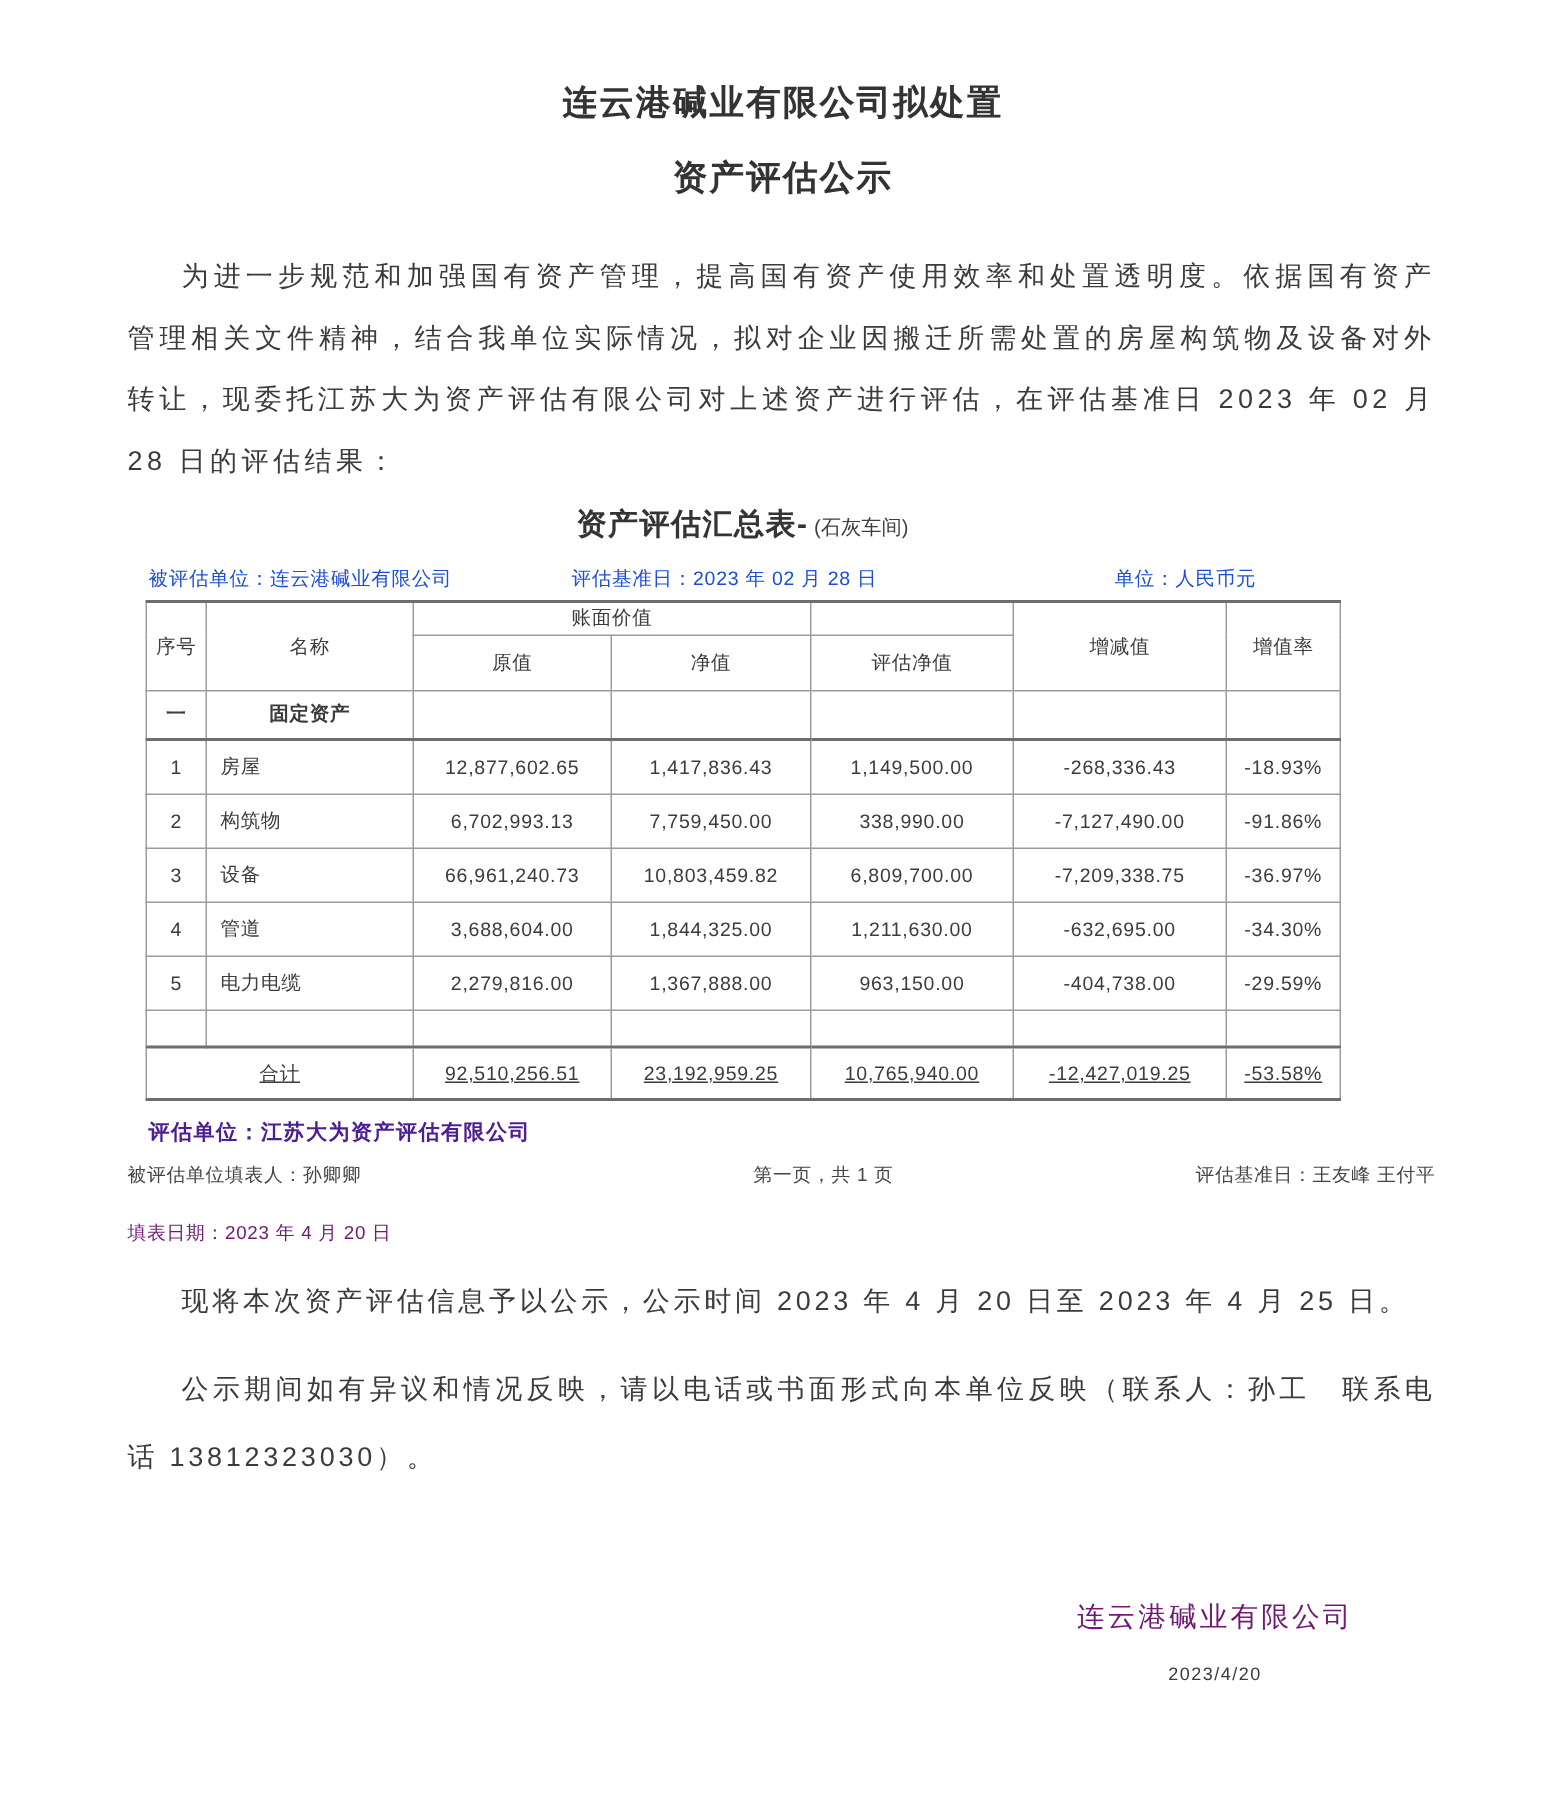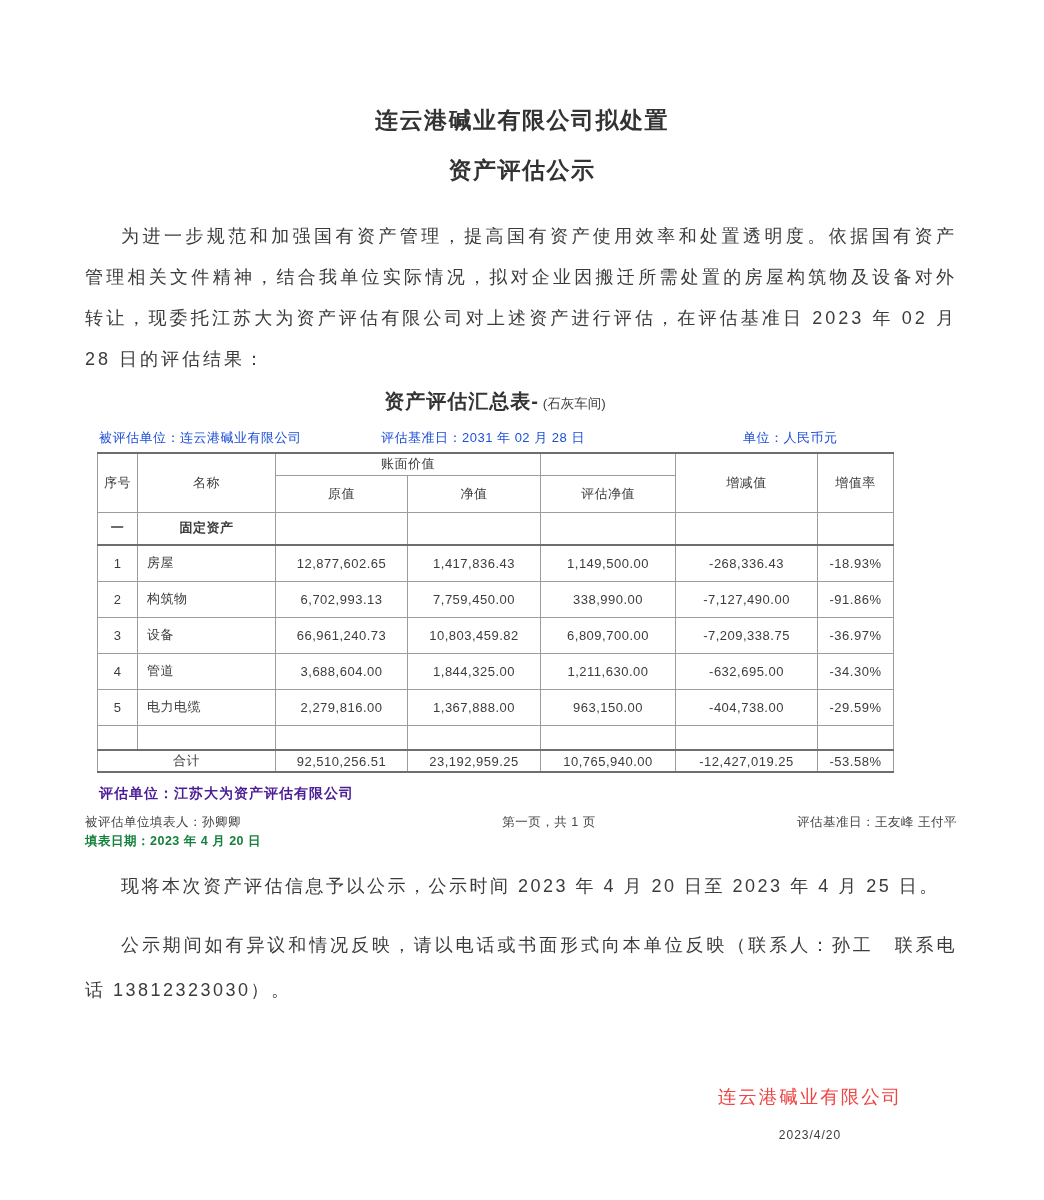--- a/index.html
+++ b/index.html
@@ -5,21 +5,21 @@
   html, body { margin:0; padding:0; }
   body {
     width:1044px; height:1200px; background:#ffffff;
     font-family:"Liberation Sans", sans-serif; color:#3b3b3b;
     -webkit-font-smoothing:antialiased;
   }
   .page { width:1044px; height:1200px; overflow:hidden; }
 
   .doc-title { text-align:center; font-size:23px; font-weight:700; color:#333;
     letter-spacing:1.5px; line-height:30px; margin:0; }
-  .doc-title.first { padding-top:105px; }
+  .doc-title.first { padding-top:53px; }
   .doc-title.second { margin-top:20px; }
 
   .content { margin:0 87px 0 85px; width:872px; }
 
   .intro {
     margin:31px 0 0 0; font-size:18px; line-height:41px; letter-spacing:3px;
     text-align:justify; text-indent:2em; color:#3b3b3b;
   }
 
   .table-title { margin-top:8px; width:796px; margin-left:12px; text-align:center; }
@@ -40,60 +40,60 @@
   }
   .assessment th, .assessment td {
     border:1px solid #9c9c9c; font-weight:400; text-align:center;
     padding:0; overflow:hidden; letter-spacing:0.5px;
   }
   tr.hdr-1 { height:22px; }
   tr.hdr-2 { height:37px; }
   tr.cat-row { height:33px; }
   tr.data-row { height:36px; }
   tr.empty-row { height:25px; }
-  tr.total-row { height:22px; }
+  tr.total-row { height:35px;text-decoration:underline; }
   .cat-row td { font-weight:700; border-bottom:2px solid #6e6e6e; }
   .total-row td { border-top:2px solid #6e6e6e; }
   td.name-cell { text-align:left; padding-left:9px; }
   .cat-row td.name-cell { text-align:center; padding-left:0; }
 
   .appraiser-line { margin:12px 0 0 14px; font-size:14px; font-weight:700;
     letter-spacing:1px; color:#4c1d95; }
 
   .footer-line { display:flex; justify-content:space-between; align-items:baseline;
     margin-top:11px; font-size:12.5px; color:#454545; letter-spacing:0.5px; }
   .footer-line .mid { margin-left:60px; }
-  .fill-date { margin-top:2px; font-size:12.5px; color:#15803d; letter-spacing:0.5px;font-weight:bold; }
+  .fill-date { margin-top:22px; font-size:12.5px; color:#701a75; letter-spacing:0.5px; }
 
   .notice { margin:14px 0 0 0; font-size:18px; line-height:45px; letter-spacing:2.5px;
     text-align:justify; text-indent:2em; color:#3b3b3b; }
 
   .signature { margin-top:70px; margin-left:590px; width:270px; text-align:center; }
-  .sig-company { font-size:18.5px; letter-spacing:2px; color:#ef4444; line-height:28px; }
+  .sig-company { font-size:18.5px; letter-spacing:2px; color:#701a75; line-height:28px; }
   .sig-date { margin-top:17px; font-size:12px; letter-spacing:1px; color:#3b3b3b; }
 </style>
 </head>
 <body>
 
 <div class="page">
 
   <h1 class="doc-title first">连云港碱业有限公司拟处置</h1>
   <h1 class="doc-title second">资产评估公示</h1>
 
   <div class="content">
 
     <p class="intro">为进一步规范和加强国有资产管理，提高国有资产使用效率和处置透明度。依据国有资产管理相关文件精神，结合我单位实际情况，拟对企业因搬迁所需处置的房屋构筑物及设备对外转让，现委托江苏大为资产评估有限公司对上述资产进行评估，在评估基准日 2023 年 02 月 28 日的评估结果：</p>
 
     <div class="table-title">
       <span class="tt-main">资产评估汇总表-</span><span class="tt-sub"> (石灰车间)</span>
     </div>
 
     <div class="meta-row">
       <span class="meta-evaluated">被评估单位：连云港碱业有限公司</span>
-      <span class="meta-date">评估基准日：2031 年 02 月 28 日</span>
+      <span class="meta-date">评估基准日：2023 年 02 月 28 日</span>
       <span class="meta-unit">单位：人民币元</span>
     </div>
 
     <table class="assessment">
       <colgroup>
         <col style="width:40px">
           <col style="width:138px">
           <col style="width:132px">
         <col style="width:133px">
           <col style="width:135px">

